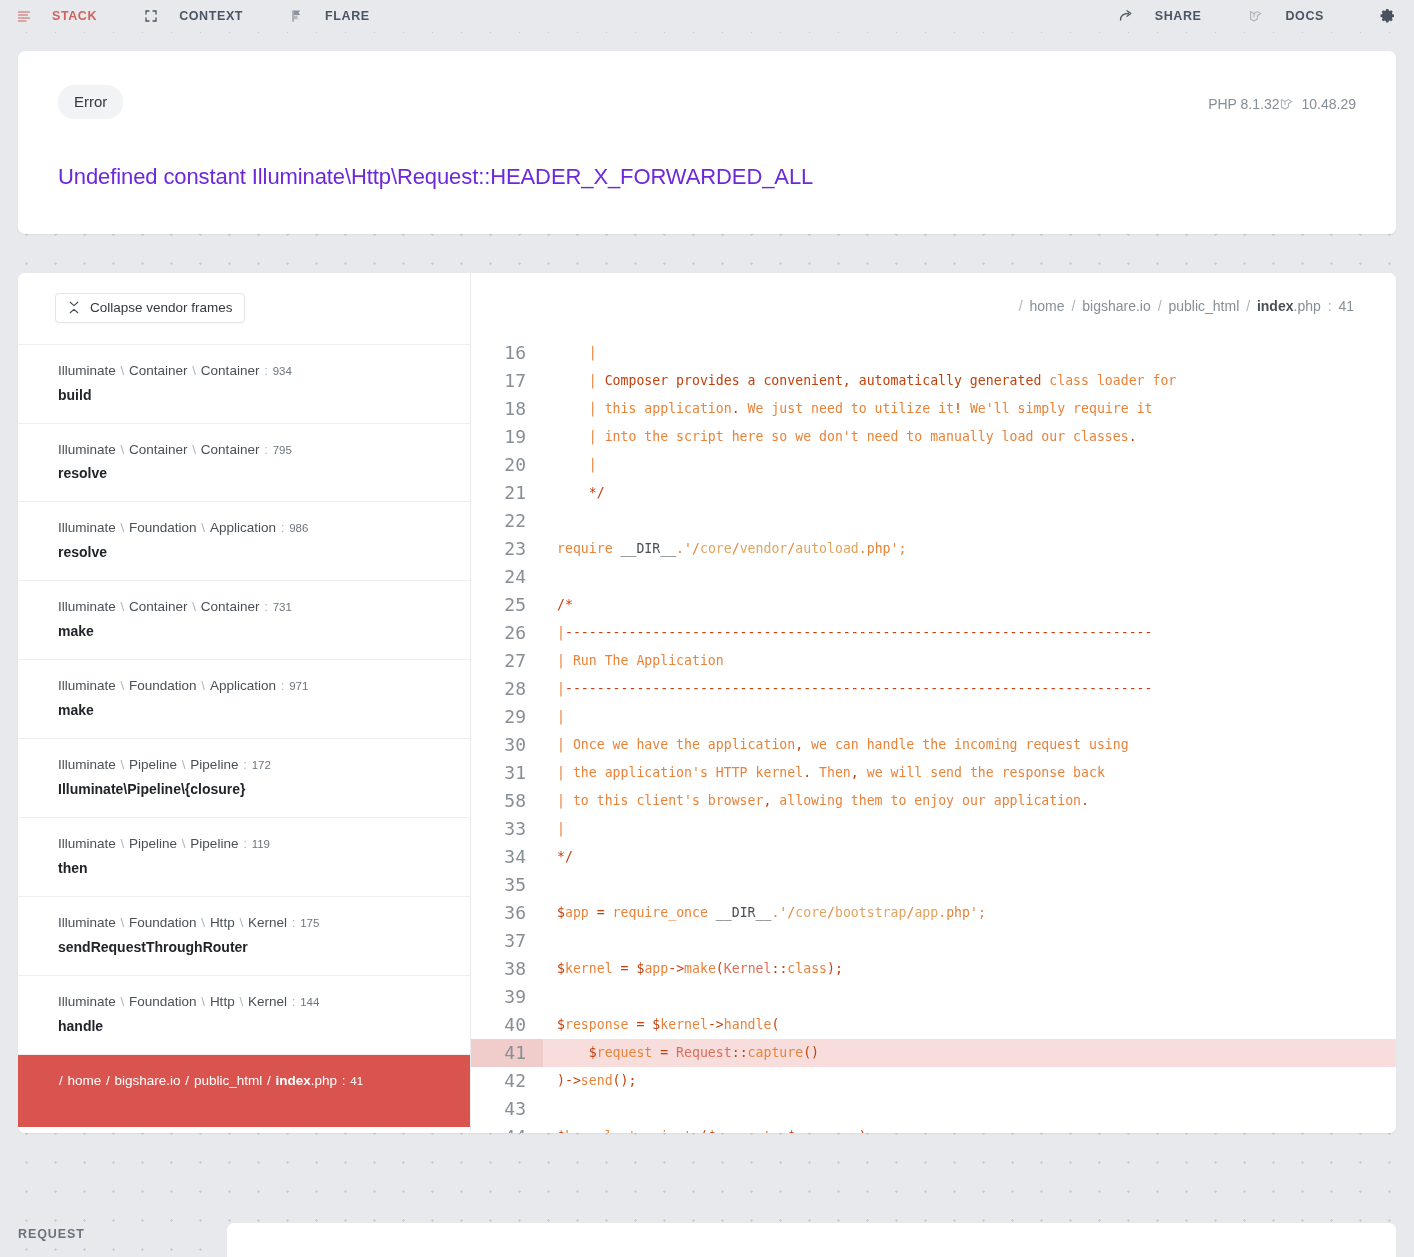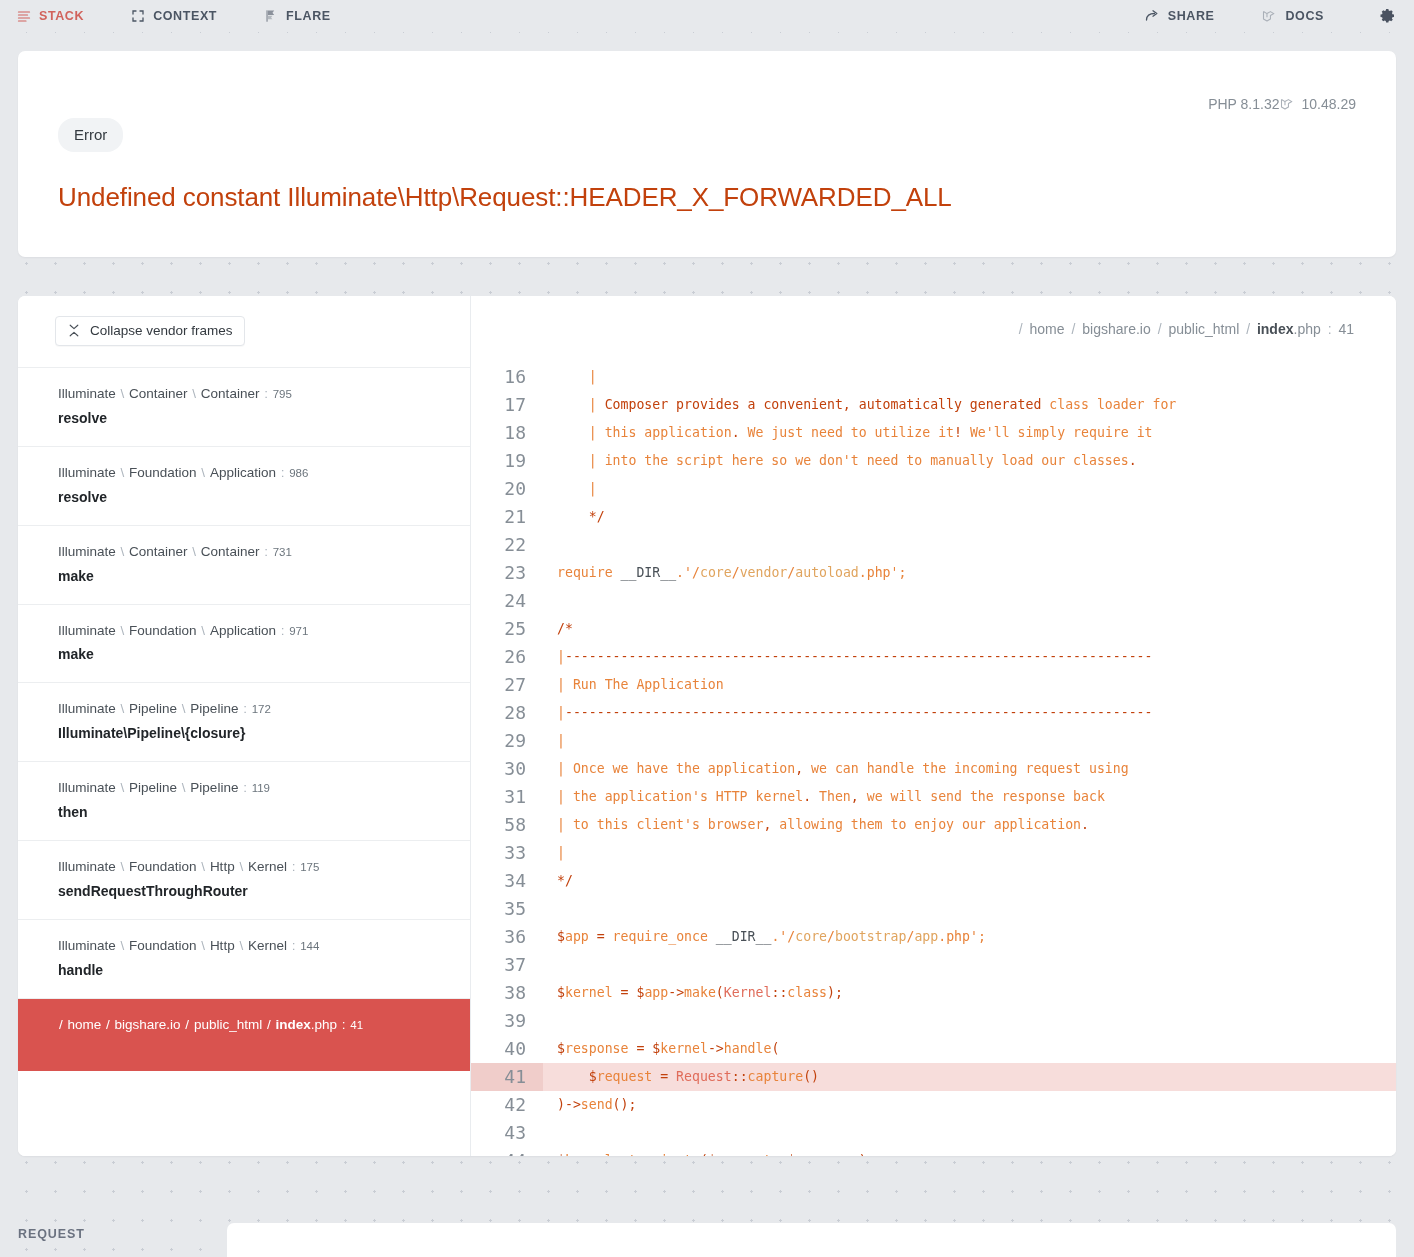--- a/index.html
+++ b/index.html
@@ -25,21 +25,21 @@
     align-items: center;
     padding: 0 16px;
     background: #e7e9ec;
     position: relative;
     z-index: 5;
   }
   .topbar .spacer { flex: 1; }
   .nav-item {
     display: flex;
     align-items: center;
-    gap: 8px;
+    gap: 21px;
     margin-right: 46px;
     font-size: 12.5px;
     letter-spacing: 0.6px;
     font-weight: 600;
     color: #4b5563;
     cursor: pointer;
     white-space: nowrap;
   }
   .nav-item.active { color: #d1635c; }
   .nav-item.right { margin-right: 0; margin-left: 48px; align-items: center; }
@@ -74,35 +74,34 @@
     justify-content: space-between;
   }
   .badge {
     display: inline-block;
     background: #f1f3f5;
     color: #343a40;
     font-size: 15px;
     padding: 8px 16px;
     border-radius: 16px;
     line-height: 1.2;
-    margin-top: 33px;
   }
   .meta {
     display: flex;
     align-items: center;
     font-size: 14px;
     color: #868e96;
     padding-top: 11px;
   }
   .meta .mi { display: flex; align-items: center; gap: 7px; }
   .err-title {
-    margin-top: 29px;
-    font-size: 26px;
+    margin-top: 44px;
+    font-size: 22px;
     font-weight: 400;
-    color: #c2410c;
+    color: #6d28d9;
     letter-spacing: -0.1px;
     line-height: 1.3;
   }
 
   
   .panel {
     margin: 39px 18px 0 18px;
     background: #fff;
     border-radius: 7px;
     display: flex;
@@ -362,20 +361,24 @@
             <path d="M2.2 1.2 L6 4.6 L9.8 1.2"></path>
                 <path d="M2.2 11.8 L6 8.4 L9.8 11.8"></path>
           </g>
             </svg>
         </span>
         <span>Collapse vendor frames</span>
       </div>
     </div>
     <div id="frames-container">
         <div class="frame">
+          <div class="cls"><span>Illuminate</span><span class="sep"> \ </span><span>Container</span><span class="sep"> \ </span><span>Container</span><span class="sep"> : </span><span class="ln">934</span></div>
+          <div class="fn">build</div>
+        </div>
+        <div class="frame">
           <div class="cls"><span>Illuminate</span><span class="sep"> \ </span><span>Container</span><span class="sep"> \ </span><span>Container</span><span class="sep"> : </span><span class="ln">795</span></div>
           <div class="fn">resolve</div>
         </div>
         <div class="frame">
           <div class="cls"><span>Illuminate</span><span class="sep"> \ </span><span>Foundation</span><span class="sep"> \ </span><span>Application</span><span class="sep"> : </span><span class="ln">986</span></div>
           <div class="fn">resolve</div>
         </div>
         <div class="frame">
           <div class="cls"><span>Illuminate</span><span class="sep"> \ </span><span>Container</span><span class="sep"> \ </span><span>Container</span><span class="sep"> : </span><span class="ln">731</span></div>
           <div class="fn">make</div>

